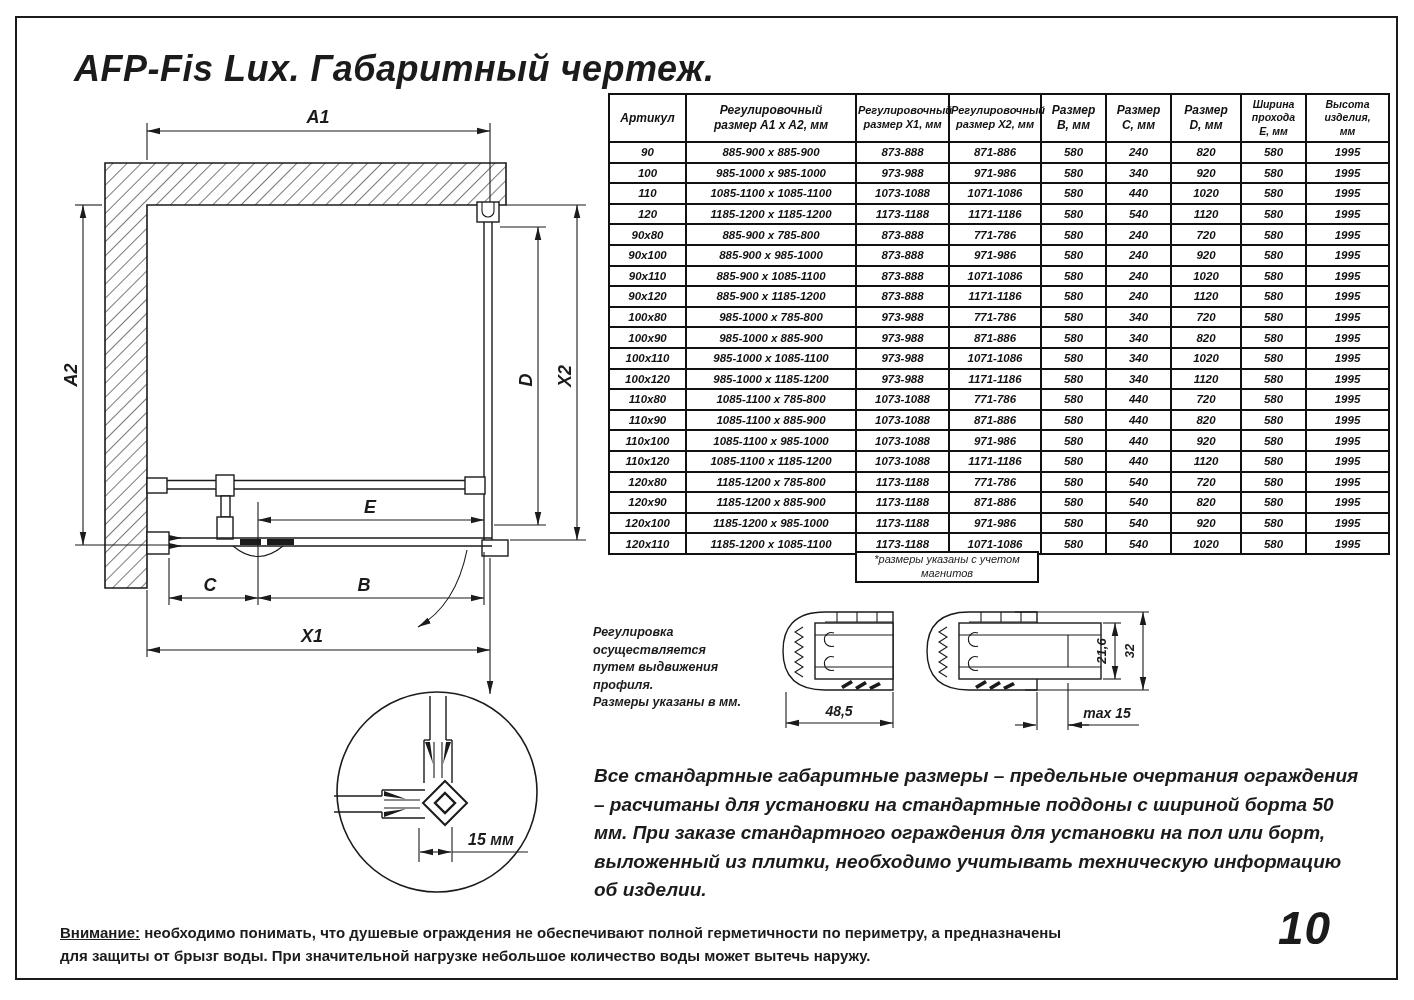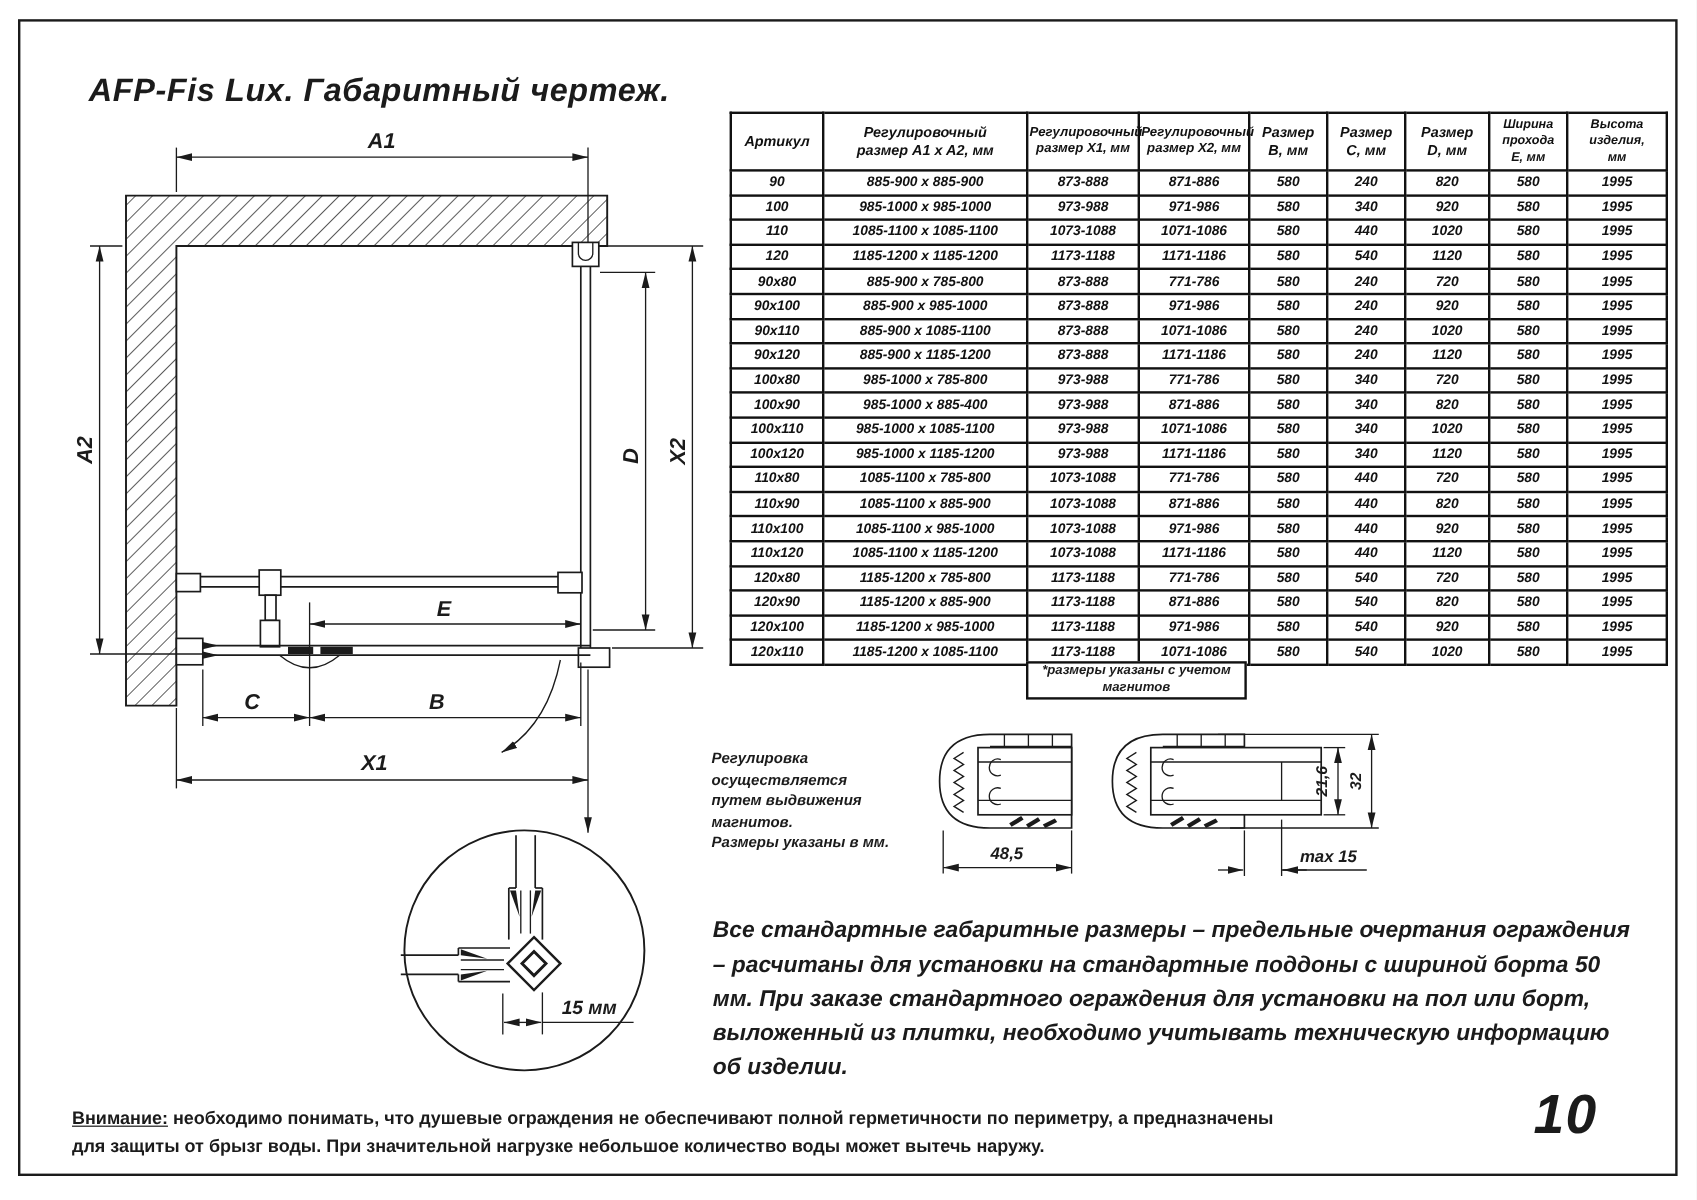--- a/index.html
+++ b/index.html
@@ -1,39 +1,39 @@
 <!DOCTYPE html>
 <html><head>
 <meta charset="utf-8">
 <style>
   html,body{margin:0;padding:0;background:#e8e8e8}
   .sheet{position:relative;width:1414px;height:1000px;background:#ffffff;
          font-family:"Liberation Sans",sans-serif;color:#1b1b1b;overflow:hidden;margin:0 auto}
   .frame{position:absolute;left:15px;top:16px;width:1383px;height:964px;
          border:2px solid #1b1b1b;box-sizing:border-box}
-  .title{position:absolute;left:74px;top:60px;margin:0;font-size:27px;font-weight:bold;
+  .title{position:absolute;left:74px;top:48px;margin:0;font-size:36px;font-weight:bold;
          font-style:italic;letter-spacing:.5px;white-space:nowrap}
   svg .ln{stroke:#1b1b1b;stroke-width:1.4;fill:none}
   svg .thin{stroke:#1b1b1b;stroke-width:1.1;fill:none}
   svg .dim{stroke:#1b1b1b;stroke-width:1.1;fill:none}
   svg .blk{fill:#1b1b1b;stroke:none}
   svg .wht{fill:#ffffff;stroke:#1b1b1b;stroke-width:1.4}
   svg .dtxt{font:italic 600 18px "Liberation Sans",sans-serif;fill:#1b1b1b}
   svg .ptxt{font:italic 600 14px "Liberation Sans",sans-serif;fill:#1b1b1b}
   svg .ptxt2{font:italic 600 13px "Liberation Sans",sans-serif;fill:#1b1b1b}
   .spec{position:absolute;left:608px;top:93px;width:780px;border-collapse:collapse;
         table-layout:fixed;text-align:center;color:#111}
   .spec th{border:2px solid #111;font-size:12px;font-weight:bold;font-style:italic;
            line-height:1.25;white-space:pre-line;height:46px;padding:0 1px;vertical-align:middle}
   .spec th:nth-child(3),.spec th:nth-child(4){font-size:11px}
   .spec th:nth-child(8),.spec th:nth-child(9){font-size:10.5px}
   .spec td{border:2px solid #111;font-size:11.5px;font-weight:bold;font-style:italic;
            height:18.6px;padding:0;white-space:nowrap;overflow:hidden}
   .footnote{position:absolute;left:855px;top:551px;width:184px;height:32px;border:2px solid #111;
-            background:#fff;box-sizing:border-box;font-size:11px;font-weight:bold;font-style:italic;
+            background:#fff;box-sizing:border-box;font-size:11px;font-weight:normal;font-style:italic;
             text-align:center;display:flex;align-items:center;justify-content:center;
             padding:1px 10px;line-height:1.25}
   .note{position:absolute;left:593px;top:624px;width:174px;
         font-size:12.5px;font-weight:bold;font-style:italic;line-height:1.4}
   .note span{display:block}
   .body-text{position:absolute;left:594px;top:762px;width:765px;font-size:19px;
              font-weight:bold;font-style:italic;line-height:1.5}
   .warning{position:absolute;left:60px;top:922px;width:1015px;font-size:15px;
            font-weight:bold;line-height:1.5}
   .warning .wlabel{text-decoration:underline}
@@ -316,21 +316,21 @@
           <td>973-988</td>
           <td>771-786</td>
           <td>580</td>
           <td>340</td>
           <td>720</td>
           <td>580</td>
           <td>1995</td>
         </tr>
         <tr>
           <td>100x90</td>
-          <td>985-1000 x 885-400</td>
+          <td>985-1000 x 885-900</td>
           <td>973-988</td>
           <td>871-886</td>
           <td>580</td>
           <td>340</td>
           <td>820</td>
           <td>580</td>
           <td>1995</td>
         </tr>
         <tr>
           <td>100x110</td>
@@ -441,21 +441,21 @@
           <td>1020</td>
           <td>580</td>
           <td>1995</td>
         </tr>
       </tbody>
   </table>
   <div class="footnote">*размеры указаны с учетом магнитов</div>
 
   <div class="note">
     <span>Регулировка осуществляется</span>
-    <span>путем выдвижения магнитов.</span>
+    <span>путем выдвижения профиля.</span>
     <span>Размеры указаны в мм.</span>
   </div>
 
   <svg style="position:absolute;left:775px;top:595px" width="420" height="170" viewBox="0 0 420 170">
     <defs>
       <marker id="arw2" viewBox="0 0 12 8" markerWidth="13" markerHeight="9" refX="12" refY="4" orient="auto-start-reverse" markerUnits="userSpaceOnUse">
         <path d="M12,4 L0,1 L0,7 Z" fill="#1b1b1b"></path>
       </marker>
     </defs>
 

